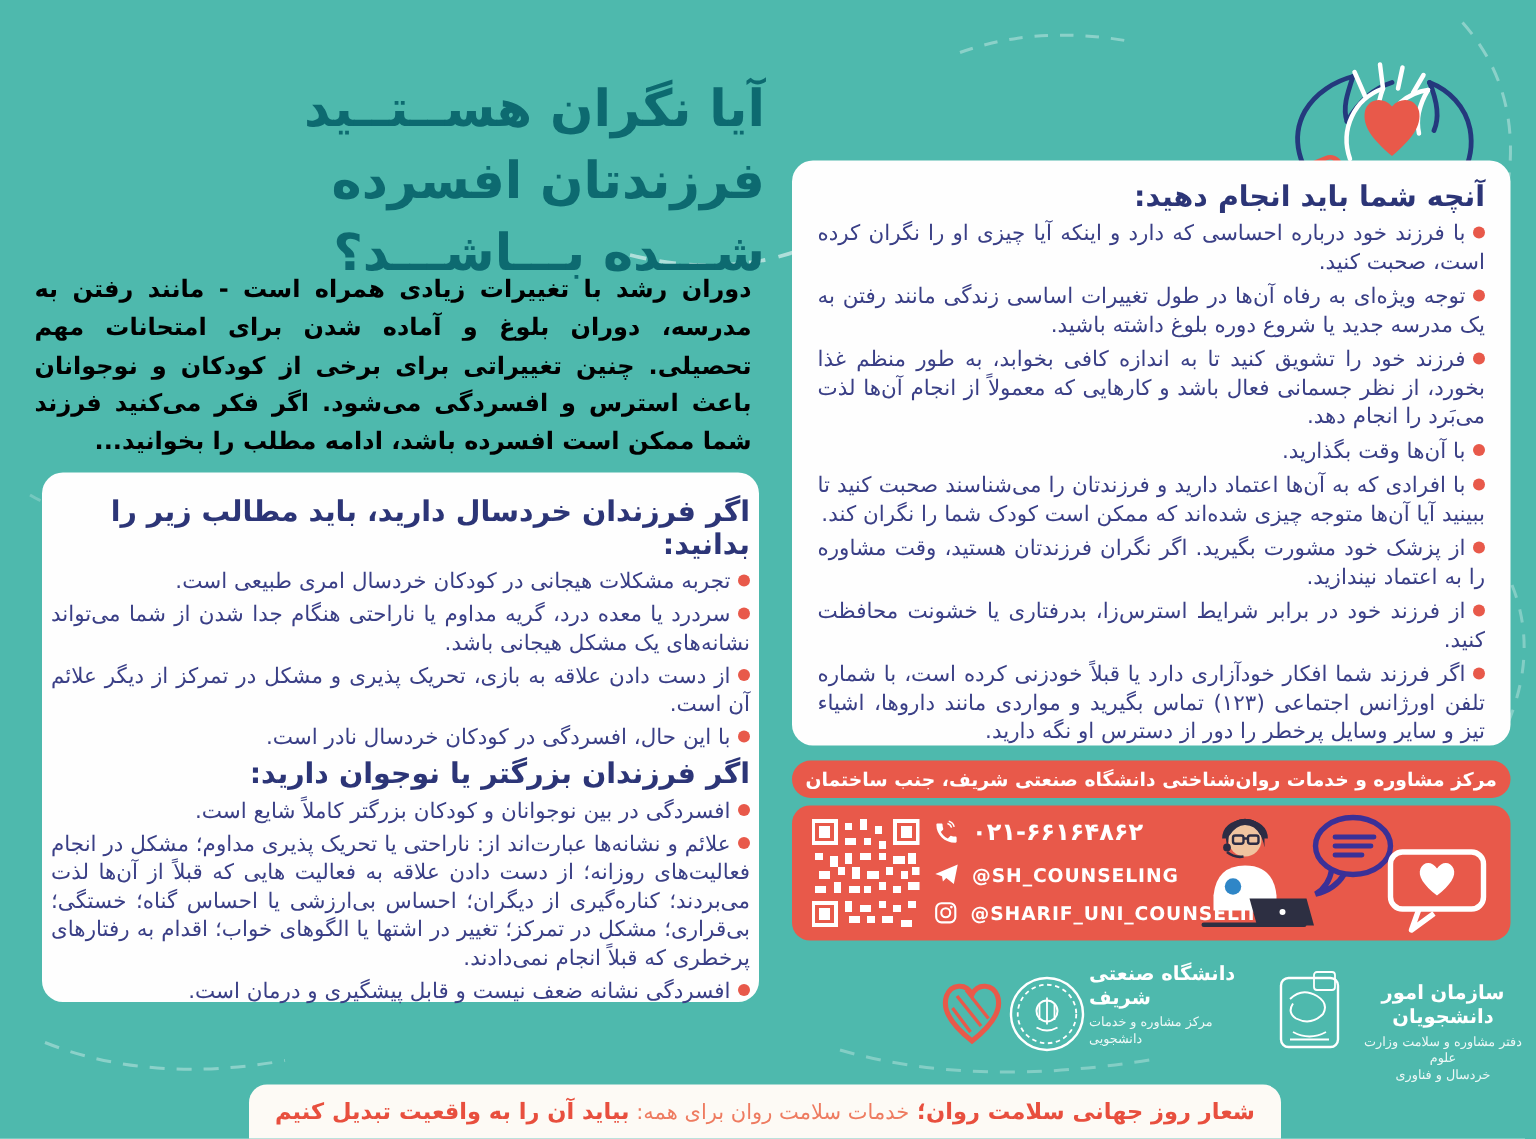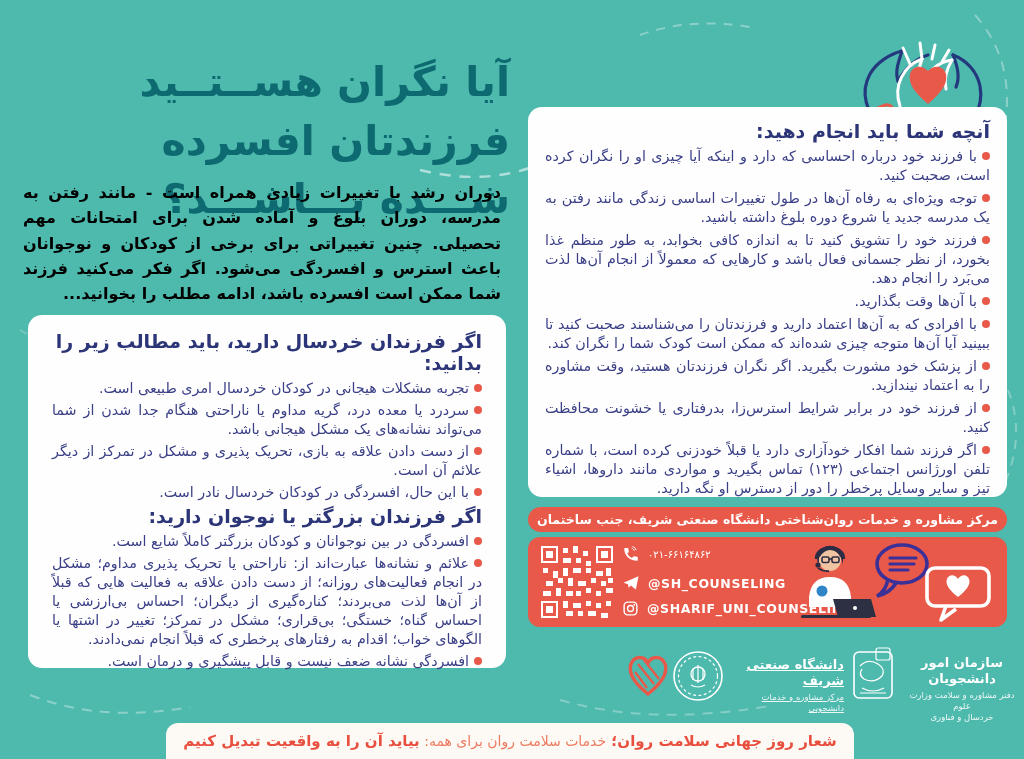--- a/index.html
+++ b/index.html
@@ -2,57 +2,57 @@
 <html lang="fa"><head>
 <meta charset="utf-8">
 <style>
   html,body{margin:0;padding:0;}
   .canvas{position:relative;width:1024px;height:759px;background:#4eb9ad;overflow:hidden;
           font-family:"DejaVu Sans",sans-serif;direction:rtl;}
   .deco{position:absolute;inset:0;pointer-events:none;}
 
   
   .title{position:absolute;top:26px;right:514px;width:300px;text-align:right;
-         color:#0d6a70;font-weight:bold;font-size:41px;line-height:1.42;}
+         color:#0d6a70;font-weight:bold;font-size:34px;line-height:1.42;}
   .title div{white-space:nowrap;}
 
   
   .intro{position:absolute;top:180px;right:523px;width:478px;margin:0;color:#000000;
          font-weight:bold;font-size:16px;line-height:1.58;text-align:justify;text-align-last:right;}
 
   
   .card{position:absolute;background:#fefefe;border-radius:14px;box-sizing:border-box;color:#3a3f86;}
-  .left-card{top:315px;right:518px;width:478px;height:353px;padding:15px 24px;}
+  .left-card{top:315px;right:518px;width:478px;height:353px;padding:15px 6px;}
   .right-card{top:107px;right:17px;width:479px;height:390px;padding:13px 17px;}
   .card h2{margin:0 0 5px;font-size:19px;color:#2c3577;font-weight:bold;text-align:right;}
   .card h2.second{}
   .bullet{margin:0 0 3px;font-size:14.3px;line-height:1.33;text-align:justify;text-align-last:right;}
   .right-card .bullet{margin-bottom:4px;}
   .dot{display:inline-block;width:8px;height:8px;border-radius:50%;background:#e8594a;
        margin-left:5px;vertical-align:1px;}
 
   
   .address-pill{position:absolute;top:507px;right:17px;width:479px;height:25px;background:#e8594a;
                 border-radius:13px;color:#fff;font-size:12.5px;font-weight:bold;text-align:center;
                 line-height:25px;box-sizing:border-box;}
   .contact-banner{position:absolute;top:537px;right:17px;width:479px;height:90px;background:#e8594a;
                   border-radius:12px;}
   .qr{position:absolute;left:13px;top:9px;width:72px;height:72px;}
   .contact-row{position:absolute;left:94px;display:flex;align-items:center;gap:8px;color:#fff;direction:ltr;}
   .row-phone{top:8px;}  .row-telegram{top:37px;}  .row-instagram{top:63px;}
-  .phone-num{font-size:10px;font-weight:normal;letter-spacing:1px;}
+  .phone-num{font-size:16px;font-weight:bold;letter-spacing:1px;}
   .handle{font-size:12.5px;font-weight:bold;letter-spacing:.6px;}
   .person{position:absolute;left:255px;top:4px;}
   .bubble-purple{position:absolute;left:344px;top:4px;}
   .bubble-heart{position:absolute;left:396px;top:28px;}
 
   
   .footer-heart{position:absolute;left:626px;top:652px;}
   .sharif-seal{position:absolute;left:672px;top:650px;}
-  .sharif-text{position:absolute;left:726px;top:657px;width:118px;color:#fff;text-align:right;text-decoration:underline;}
+  .sharif-text{position:absolute;left:726px;top:642px;width:118px;color:#fff;text-align:left;}
   .affairs-seal{position:absolute;left:848px;top:646px;}
   .affairs-text{position:absolute;left:902px;top:655px;width:120px;color:#fff;text-align:center;}
   .logo-title{font-size:13px;font-weight:bold;line-height:1.25;}
   .logo-sub{font-size:8.5px;opacity:.9;line-height:1.35;margin-top:2px;}
 
   
   .slogan{position:absolute;left:166px;top:723px;width:688px;height:50px;background:#fdfaf5;
           border-radius:12px;text-align:center;padding-top:9px;box-sizing:border-box;font-size:15px;}
   .slg-bold{color:#e84f3e;font-weight:bold;}
   .slg-reg{color:#ee7b60;font-weight:normal;font-size:14px;}

